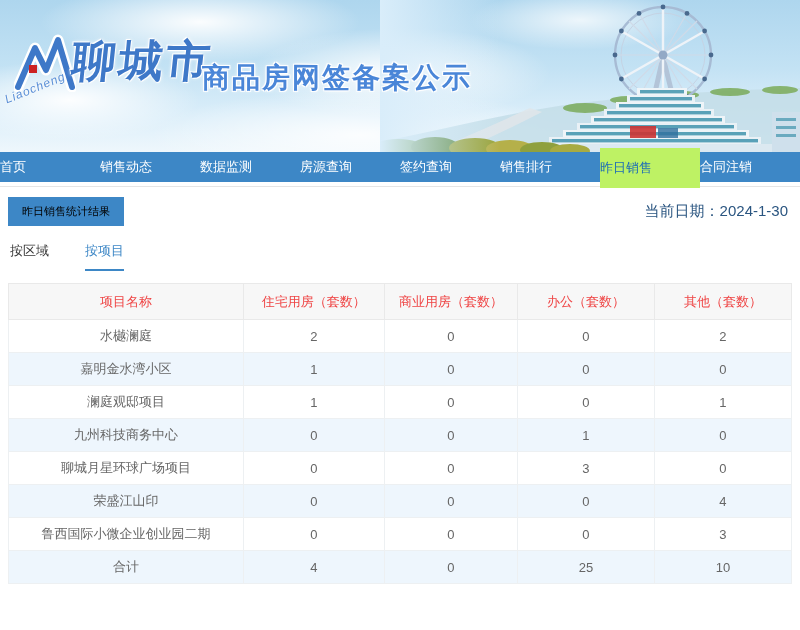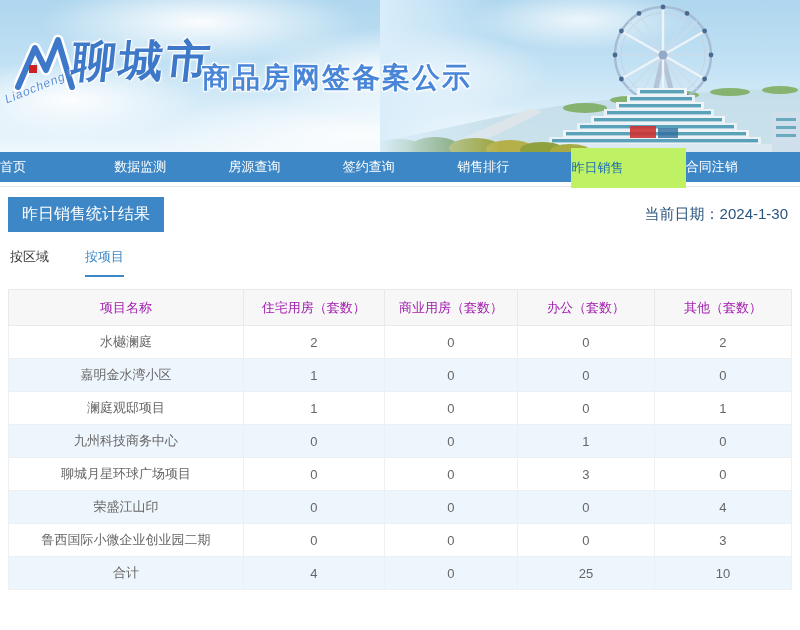--- a/index.html
+++ b/index.html
@@ -35,30 +35,30 @@
     background:#3d87c6; z-index:2; }
   .nav-item { flex:1 1 0; height:30px; line-height:30px; text-align:left;
     color:#fff; font-size:13px; cursor:pointer; white-space:nowrap; }
   .nav-item.active { position:relative; top:-4px; height:40px; line-height:40px;
     background:#bef264; color:#1e6db6; z-index:3; }
   .sub-divider { height:1px; background:#e5e5e5; margin-top:4px; }
 
   
   .content { padding: 0 8px; }
   .title-row { display:flex; justify-content:space-between; align-items:center; margin-top:10px; }
-  .title-badge { display:inline-block; background:#3d87c6; color:#ffffff;
-    font-size:16px; padding:7px 14px; }
+  .title-badge { display:inline-block; background:#3d87c6; color:#000000;
+    font-size:11px; padding:7px 14px; }
   .date-line { font-size:15px; color:#2a5580; padding-right:4px;text-align:right; }
 
   .tabs { display:flex; gap:36px; margin-top:16px; padding-left:2px; }
   .tab { font-size:13px; color:#333; padding-bottom:9px; cursor:pointer; }
   .tab.active { color:#3d87c6; border-bottom:2px solid #3d87c6; }
 
   table.stats { width:100%; margin-top:12px; border-collapse:collapse; table-layout:fixed; }
-  .stats th { height:36px; background:#f7f7f7; color:#a21caf; font-weight:400;
+  .stats th { height:36px; background:#f7f7f7; color:#ef4444; font-weight:400;
     font-size:13px; border:1px solid #e9e9e9; text-align:center; }
   .stats td { height:33px; color:#666; font-size:13px; border:1px solid #edf0f2;
     text-align:center; }
   .stats tbody tr:nth-child(even) td { background:#eef6fd; }
 </style>
 </head>
 <body>
 
 <div class="banner">
   <div class="cloud c1"></div>
@@ -159,20 +159,21 @@
     <path d="M4,53 L21,14 L32,36 L44,6 L58,53" stroke="#3e78c8" stroke-width="6" stroke-linejoin="round" stroke-linecap="round" fill="none"></path>
     <rect x="15" y="31" width="8" height="8" fill="#cc2222"></rect>
   </svg>
   <div class="brand-en">Liaocheng</div>
   <div class="brand-cn">聊城市</div>
   <div class="site-title">商品房网签备案公示</div>
 </div>
 
 <div class="navbar">
     <div class="nav-item">首页</div>
+    <div class="nav-item">销售动态</div>
     <div class="nav-item">数据监测</div>
     <div class="nav-item">房源查询</div>
     <div class="nav-item">签约查询</div>
     <div class="nav-item">销售排行</div>
     <div class="nav-item active">昨日销售</div>
     <div class="nav-item">合同注销</div>
   </div>
 <div class="sub-divider"></div>
 
 <div class="content">

